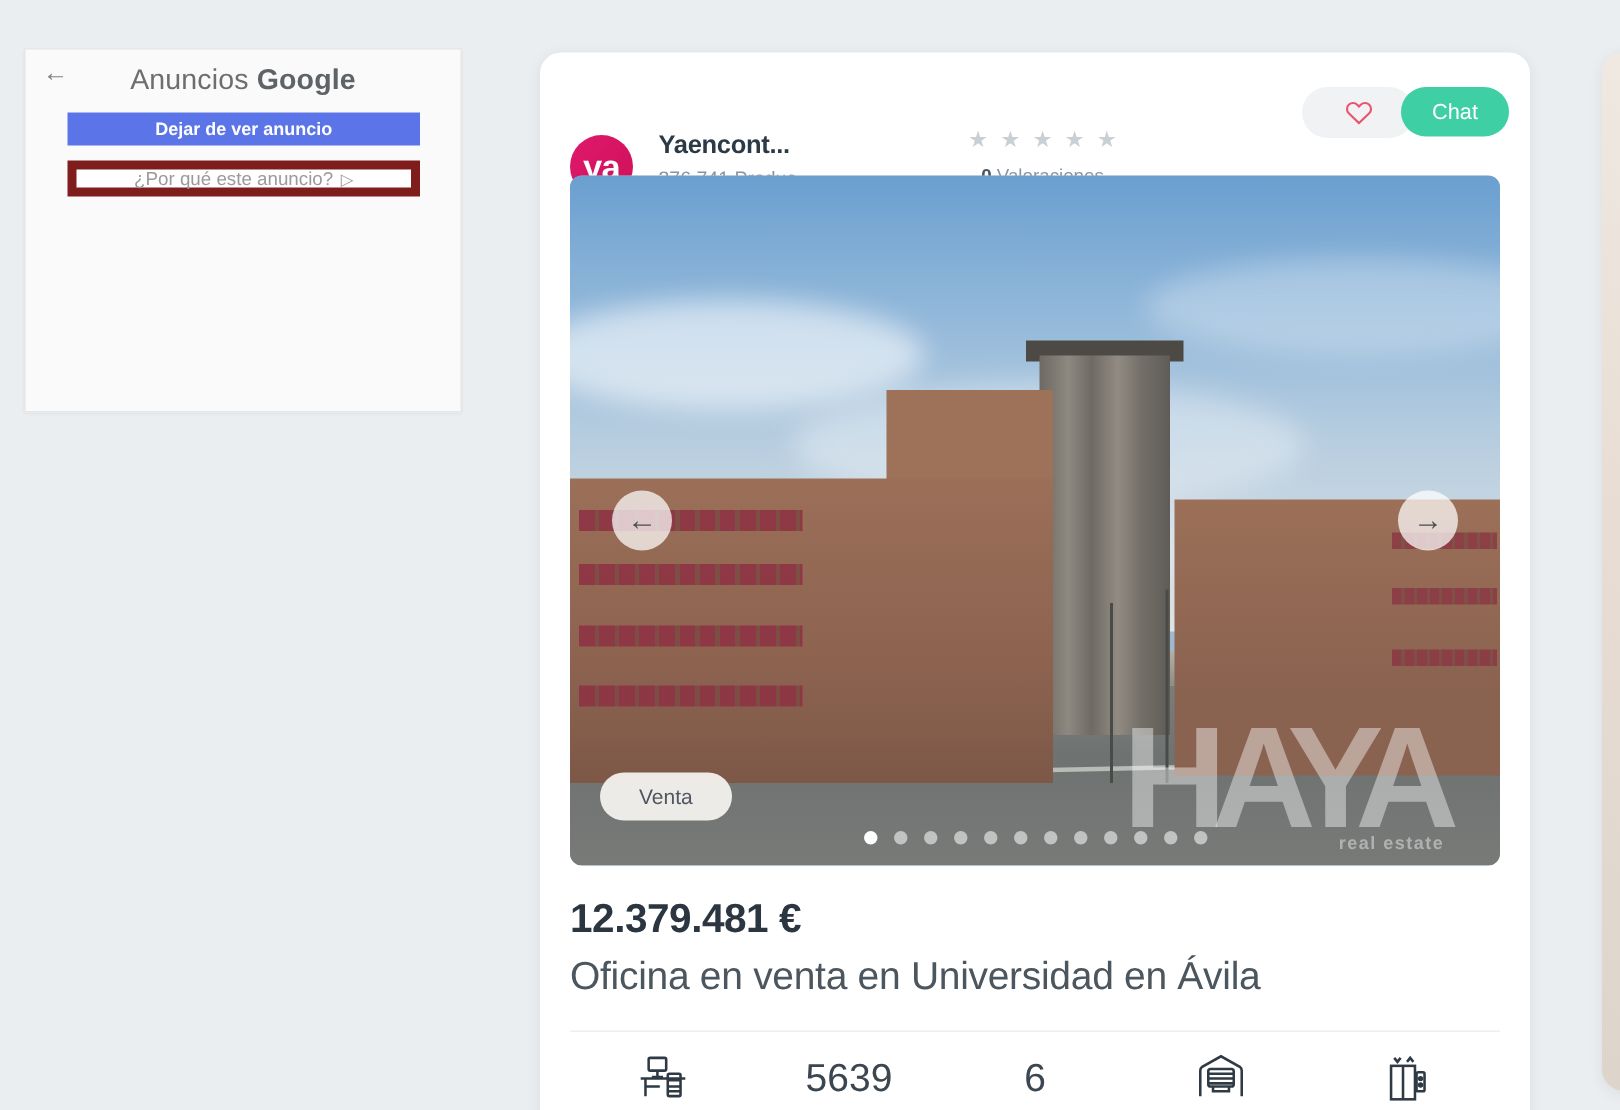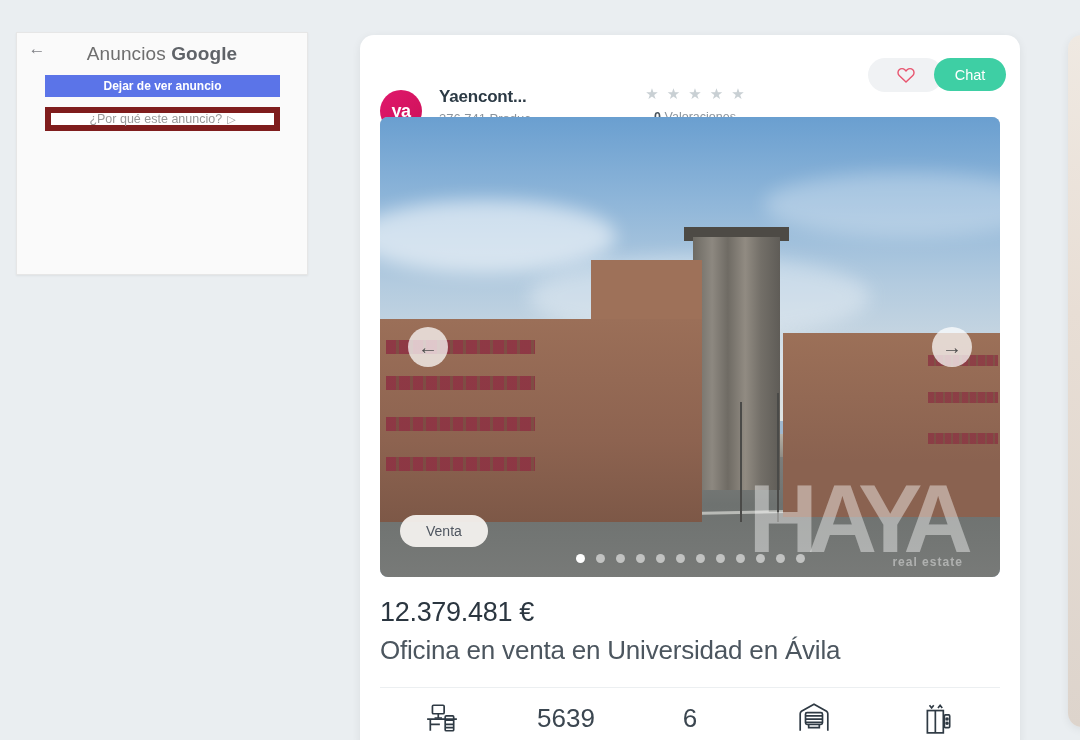--- a/index.html
+++ b/index.html
@@ -87,21 +87,21 @@
     display: flex; align-items: center;
   }
   #brand-logo {
     position: absolute;
     left: 20px; top: 55px;
     width: 42px; height: 42px;
     border-radius: 50%;
     background: #d81b60;
     background: linear-gradient(135deg,#e0186c 0%,#cd1158 100%);
     color: #fff;
-    font-size: 18px;
+    font-size: 23px;
     font-weight: bold;
     display: flex; align-items: center; justify-content: center;
     letter-spacing: -.5px;
     line-height: 1;
   }
   #brand-text {
     position: absolute;
     left: 79px; top: 52px;
   }
   #brand-name {
@@ -292,21 +292,21 @@
     background: rgba(255,255,255,.55);
     cursor:pointer;
   }
   #dots .dot.active { background:#ffffff; }
 
   
   #price {
     position:absolute;
     left:20px; top: 562px;
     font-size: 27px;
-    font-weight: normal;
+    font-weight: bold;
     color:#2b3640;
     letter-spacing:-.3px;
   }
   #listing-title {
     position:absolute;
     left:20px; top: 600px;
     font-size: 26px;
     color:#4c565f;
     letter-spacing:-.2px;
     white-space: nowrap;

